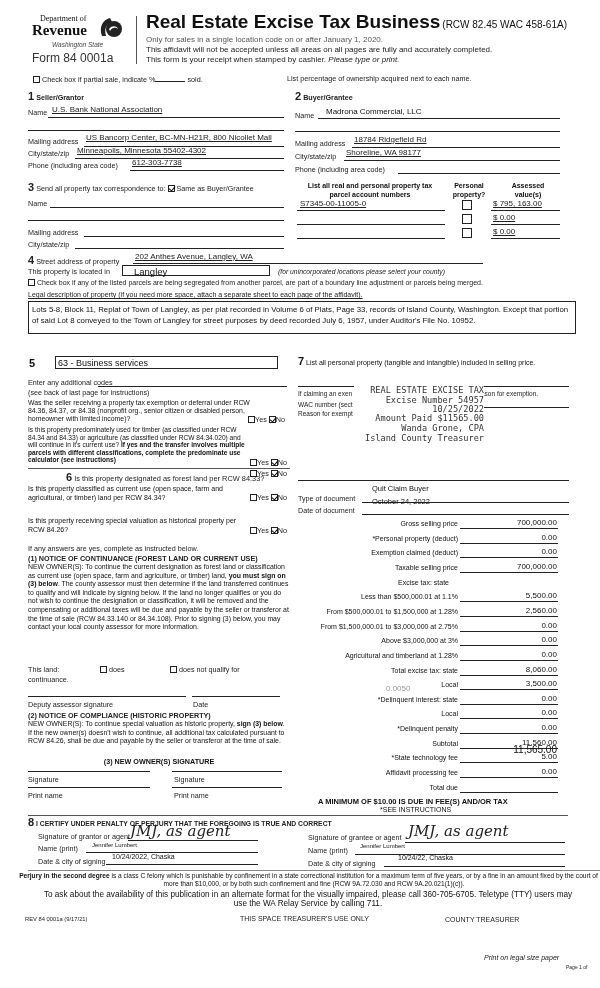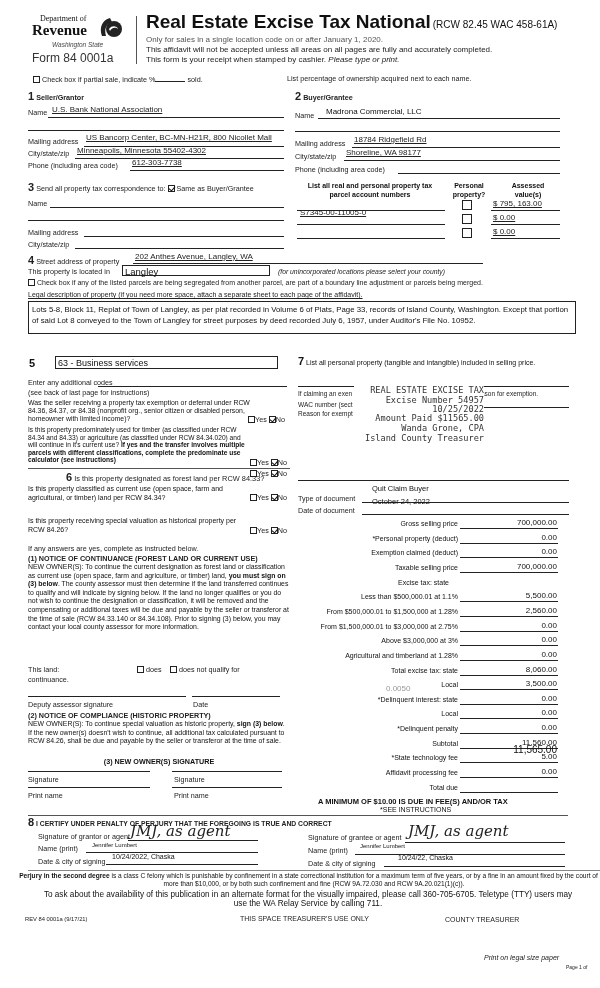--- a/index.html
+++ b/index.html
@@ -25,21 +25,21 @@
   <div class="abs" style="left:22px;top:29px;font-size:6.5px;font-style:italic;color:#444;">Washington State</div>
   <svg class="abs" style="left:68px;top:4px;" width="26" height="24" viewBox="0 0 26 24">
     <path d="M12 2 C4 4 1 12 4 20 L8 20 C6 13 8 8 14 6 Z" fill="#222"></path>
     <circle cx="16" cy="13" r="8" fill="#222"></circle>
     <path d="M11 13 C14 9 19 10 20 13 C18 11 14 11 12 15 Z" fill="#fff"></path>
   </svg>
 </div>
 <div class="abs" style="left:32px;top:51px;font-size:12px;color:#333;">Form 84 0001a</div>
 <div class="abs" style="left:136px;top:16px;width:1px;height:48px;background:#555;"></div>
 <div class="abs" style="left:146px;top:11px;white-space:nowrap;">
-  <span style="font-size:19px;font-weight:bold;">Real Estate Excise Tax National</span>
+  <span style="font-size:19px;font-weight:bold;">Real Estate Excise Tax Business</span>
   <span style="font-size:10px;">(RCW 82.45 WAC 458-61A)</span>
 </div>
 <div class="lbl" style="left:146px;top:35px;font-size:8px;color:#555;">Only for sales in a single location code on or after January 1, 2020.</div>
 <div class="lbl" style="left:146px;top:45px;font-size:8px;">This affidavit will not be accepted unless all areas on all pages are fully and accurately completed.</div>
 <div class="lbl" style="left:146px;top:55px;font-size:8px;"><span>This form is your receipt when stamped by cashier.</span> <i>Please type or print.</i></div>
 
 <div class="lbl" style="left:33px;top:75px;">
   <span class="cb"></span>
   <span>Check box if partial sale, indicate %</span><span style="display:inline-block;width:30px;border-bottom:1px solid #222;"></span>
   <span>sold.</span>
@@ -86,42 +86,42 @@
 <div class="lbl" style="left:295px;top:152px;">City/state/zip</div>
 <div class="fill" style="left:346px;top:148px;">Shoreline, WA 98177</div>
 <div class="line" style="left:344px;top:160px;width:216px;"></div>
 <div class="lbl" style="left:295px;top:165px;">Phone (including area code)</div>
 <div class="line" style="left:398px;top:173px;width:162px;"></div>
 
 <div class="abs bold" style="left:300px;top:181px;width:140px;text-align:center;font-size:7px;line-height:9px;">List all real and personal property tax parcel account numbers</div>
 <div class="abs bold" style="left:446px;top:181px;width:46px;text-align:center;font-size:7px;line-height:9px;">Personal property?</div>
 <div class="abs bold" style="left:498px;top:181px;width:60px;text-align:center;font-size:7px;line-height:9px;">Assessed value(s)</div>
 <div id="parcel-rows">
-    <div class="fill" style="left: 300px; top: 199px; margin-top: 9px;">S7345-00-11005-0</div>
+    <div class="fill" style="left: 300px; top: 199px;">S7345-00-11005-0</div>
     <div class="line" style="left: 297px; top: 210px; width: 148px;"></div>
     <span class="cb big" style="position: absolute; left: 462px; top: 200px;"></span>
     <div class="fill" style="left: 493px; top: 199px;">$ 795, 163.00</div>
     <div class="line" style="left: 491px; top: 210px; width: 69px;"></div>
     <div class="fill" style="left: 300px; top: 213px;"></div>
     <div class="line" style="left: 297px; top: 224px; width: 148px;"></div>
     <span class="cb big" style="position: absolute; left: 462px; top: 214px;"></span>
     <div class="fill" style="left: 493px; top: 213px;">$ 0.00</div>
     <div class="line" style="left: 491px; top: 224px; width: 69px;"></div>
     <div class="fill" style="left: 300px; top: 227px;"></div>
     <div class="line" style="left: 297px; top: 238px; width: 148px;"></div>
     <span class="cb big" style="position: absolute; left: 462px; top: 228px;"></span>
     <div class="fill" style="left: 493px; top: 227px;">$ 0.00</div>
     <div class="line" style="left: 491px; top: 238px; width: 69px;"></div>
   </div>
 
 <div class="lbl" style="left:28px;top:254px;"><span class="secnum">4</span> <span>Street address of property</span></div>
 <div class="fill" style="left:135px;top:252px;">202 Anthes Avenue, Langley, WA</div>
 <div class="line" style="left:133px;top:263px;width:350px;"></div>
 <div class="lbl" style="left:28px;top:267px;">This property is located in</div>
-<div class="abs" style="left:122px;top:265px;width:148px;height:11px;border:1px solid #222;font-size:9.5px;line-height:11px;padding-left:2px;box-sizing:border-box;">Langley</div>
+<div class="abs" style="left:122px;top:265px;width:148px;height:11px;border:1px solid #222;font-size:9.5px;line-height:11px;padding-left:11px;box-sizing:border-box;">Langley</div>
 <div class="lbl" style="left:278px;top:268px;font-style:italic;font-size:6.8px;">(for unincorporated locations please select your county)</div>
 <div class="lbl" style="left:28px;top:279px;font-size:7px;"><span class="cb"></span> <span>Check box if any of the listed parcels are being segregated from another parcel, are part of a boundary line adjustment or parcels being merged.</span></div>
 <div class="lbl" style="left:28px;top:291px;font-size:7px;text-decoration:underline;">Legal description of property (if you need more space, attach a separate sheet to each page of the affidavit).</div>
 <div class="abs" style="left:28px;top:301px;width:540px;height:27px;border:1px solid #222;padding:2px 3px;font-size:7.8px;line-height:11px;box-sizing:content-box;">Lots 5-8, Block 11, Replat of Town of Langley, as per plat recorded in Volume 6 of Plats, Page 33, records of Island County, Washington. Except that portion of said Lot 8 conveyed to the Town of Langley for street purposes by deed recorded July 6, 1957, under Auditor's File No. 10952.</div>
 
 <div class="abs secnum" style="left:29px;top:357px;">5</div>
 <div class="abs" style="left:55px;top:356px;width:223px;height:13px;border:1px solid #222;font-size:9px;line-height:12px;padding-left:2px;box-sizing:border-box;">63 - Business services</div>
 <div class="lbl" style="left:28px;top:378px;">Enter any additional codes</div>
 <div class="line" style="left:98px;top:386px;width:189px;"></div>
 <div class="lbl" style="left:28px;top:388px;text-align:center;">(see back of last page for instructions)</div>
@@ -134,21 +134,21 @@
 <div class="lbl" style="left:28px;top:471px;font-size:7.4px;padding-left:38px;"><span class="secnum">6</span> <span>Is this property designated as forest land per RCW 84.33?</span></div>
 <div class="lbl" style="left:250px;top:469px;"><span class="cb"></span><span>Yes</span> <span class="cb checked"></span><span>No</span></div>
 <div class="abs" style="left:28px;top:484px;width:210px;font-size:7px;line-height:9px;">Is this property classified as current use (open space, farm and agricultural, or timber) land per RCW 84.34?</div>
 <div class="lbl" style="left:250px;top:493px;"><span class="cb"></span><span>Yes</span> <span class="cb checked"></span><span>No</span></div>
 <div class="abs" style="left:28px;top:516px;width:210px;font-size:7px;line-height:9px;">Is this property receiving special valuation as historical property per RCW 84.26?</div>
 <div class="lbl" style="left:250px;top:526px;"><span class="cb"></span><span>Yes</span> <span class="cb checked"></span><span>No</span></div>
 <div class="lbl" style="left:28px;top:544px;">If any answers are yes, complete as instructed below.</div>
 <div class="lbl bold" style="left:28px;top:554px;">(1) NOTICE OF CONTINUANCE (FOREST LAND OR CURRENT USE)</div>
 <div class="abs" style="left:28px;top:563px;width:262px;font-size:6.9px;line-height:8.6px;"><span>NEW OWNER(S): To continue the current designation as forest land or classification as current use (open space, farm and agriculture, or timber) land,</span> <b>you must sign on (3) below</b><span>. The county assessor must then determine if the land transferred continues to qualify and will indicate by signing below. If the land no longer qualifies or you do not wish to continue the designation or classification, it will be removed and the compensating or additional taxes will be due and payable by the seller or transferor at the time of sale (RCW 84.33.140 or 84.34.108). Prior to signing (3) below, you may contact your local county assessor for more information.</span></div>
 <div class="lbl" style="left:28px;top:665px;">This land:</div>
-<div class="lbl" style="left:100px;top:665px;margin-left:37px;"><span class="cb"></span> <span>does</span></div>
+<div class="lbl" style="left:100px;top:665px;"><span class="cb"></span> <span>does</span></div>
 <div class="lbl" style="left:170px;top:665px;"><span class="cb"></span> <span>does not qualify for</span></div>
 <div class="lbl" style="left:28px;top:675px;">continuance.</div>
 <div class="line" style="left:28px;top:696px;width:158px;"></div>
 <div class="line" style="left:192px;top:696px;width:88px;"></div>
 <div class="lbl" style="left:28px;top:700px;">Deputy assessor signature</div>
 <div class="lbl" style="left:193px;top:700px;">Date</div>
 <div class="lbl bold" style="left:28px;top:711px;">(2) NOTICE OF COMPLIANCE (HISTORIC PROPERTY)</div>
 <div class="abs" style="left:28px;top:720px;width:262px;font-size:6.9px;line-height:8.6px;"><span>NEW OWNER(S): To continue special valuation as historic property,</span> <b>sign (3) below</b><span>. If the new owner(s) doesn't wish to continue, all additional tax calculated pursuant to RCW 84.26, shall be due and payable by the seller or transferor at the time of sale.</span></div>
 <div class="abs bold" style="left:28px;top:757px;width:262px;text-align:center;font-size:7.2px;">(3) NEW OWNER(S) SIGNATURE</div>
 <div class="line" style="left:28px;top:771px;width:122px;"></div>

